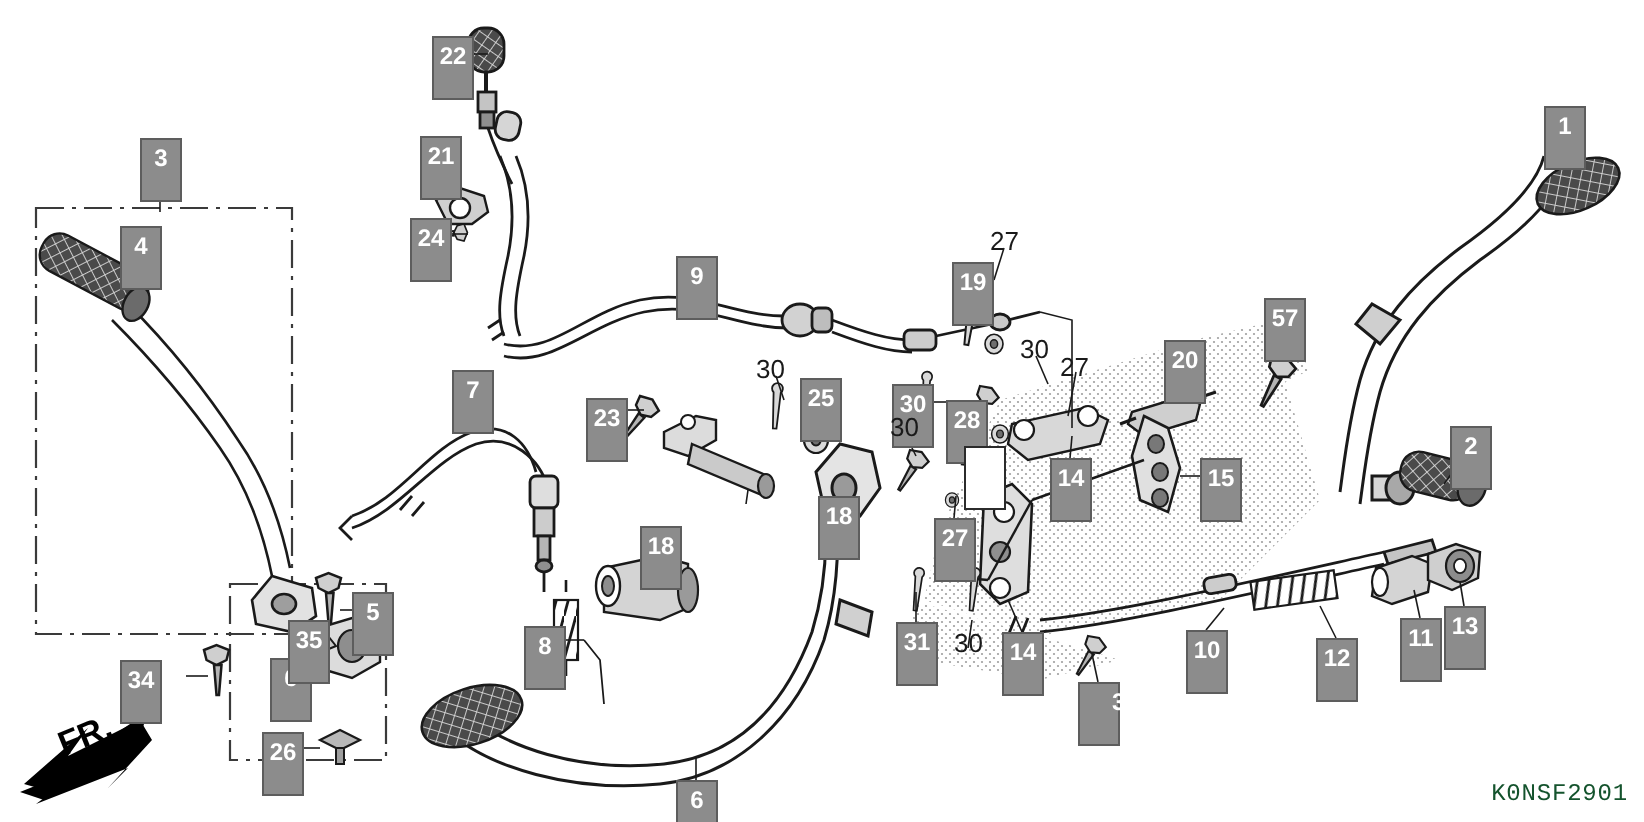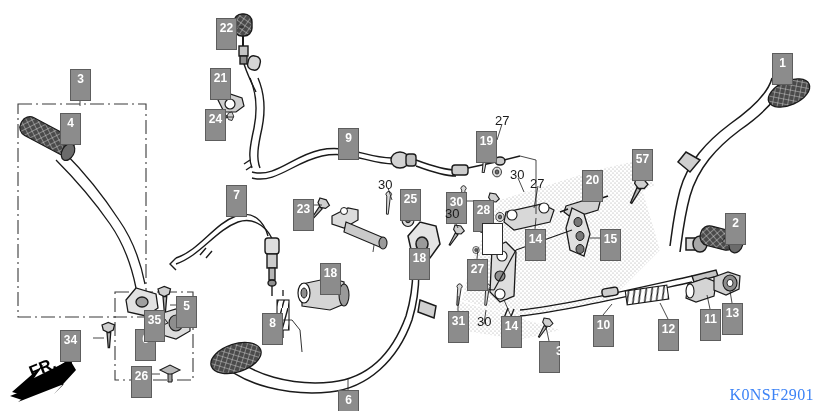--- a/index.html
+++ b/index.html
@@ -13,22 +13,22 @@
     color:#ffffff;font-size:12px;font-weight:bold;line-height:18px;text-align:center;
     font-family:"Liberation Sans",sans-serif;box-sizing:border-box;letter-spacing:0px;
   }
   .callout.blank{background:#ffffff;border:1px solid #2b2b2b;}
   
   .plainnum{
     position:absolute;color:#1a1a1a;font-size:13px;font-weight:normal;
     font-family:"Liberation Sans",sans-serif;line-height:13px;white-space:nowrap;
   }
   #partno{
-    position:absolute;right:8px;bottom:7px;color:#3b82f6;font-size:16px;
-    font-family:Liberation Serif, serif;letter-spacing:.4px;
+    position:absolute;right:8px;bottom:7px;color:#14532d;font-size:12px;
+    font-family:Liberation Mono, monospace;letter-spacing:.4px;
   }
   #frlabel{position:absolute;left:4px;top:352px;width:74px;height:52px;}
 </style>
 </head>
 <body>
 
 <div id="stage">
 
   <svg id="art" viewBox="0 0 822 411" xmlns="http://www.w3.org/2000/svg">
     <defs>

